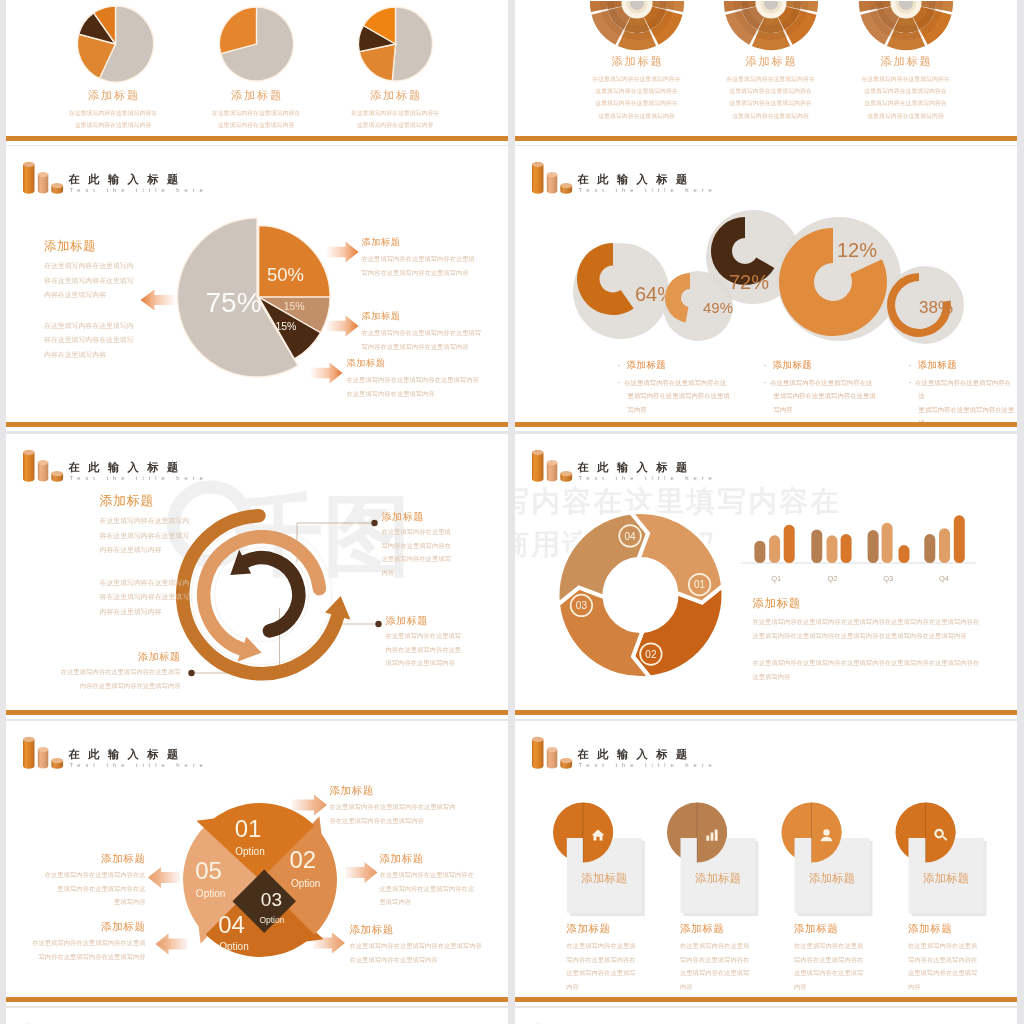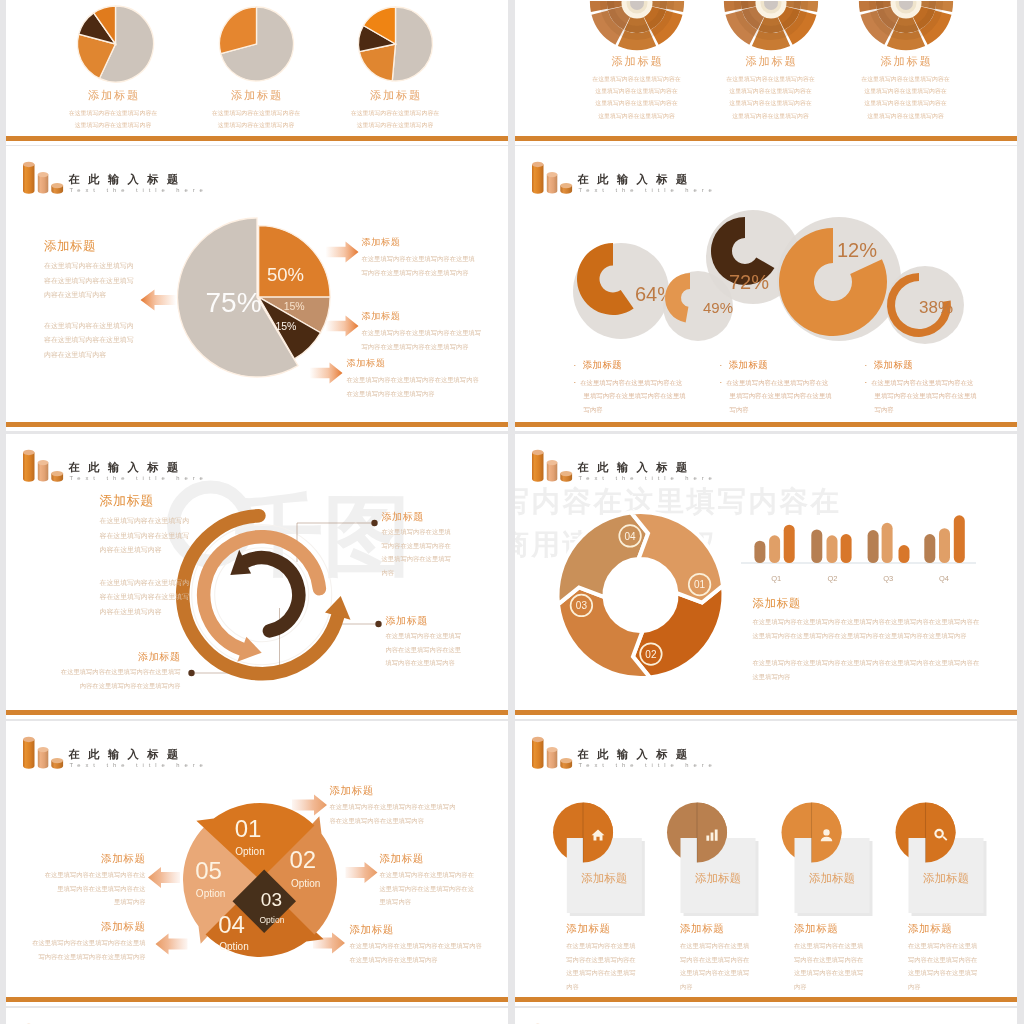--- a/index.html
+++ b/index.html
@@ -30,21 +30,21 @@
   .hdr{position:absolute;left:13.5px;top:11px;}
   .hdr .zh{position:absolute;left:49.5px;top:14.5px;font-size:11.2px;letter-spacing:8.5px;
            color:#3e3935;font-weight:700;line-height:14px;white-space:nowrap;}
   .hdr .en{position:absolute;left:50.5px;top:29px;font-size:5.8px;letter-spacing:4.95px;
            color:#9b9996;line-height:8px;white-space:nowrap;font-weight:400;}
 
   
   .blk-t{font-size:9.2px;color:#e3924a;line-height:13px;white-space:nowrap;letter-spacing:0.6px;}
   .blk-b{font-size:6.9px;color:#dbc0a6;line-height:14.6px;white-space:pre-line;}
   .blk-b2{font-size:6.3px;color:#dcc0a6;line-height:13.6px;white-space:pre-line;}
-  .bl{position:absolute;}
+  .bl{position:absolute;margin-left:44px;}
   .bl-t{font-size:9.4px;color:#e1873a;line-height:13px;white-space:nowrap;letter-spacing:0.5px;}
   .bl-b{font-size:6.4px;color:#dcb79a;line-height:13.3px;white-space:pre-line;margin-top:4px;}
   .bl .dot{color:#cc7a33;margin-right:6px;display:inline-block;font-size:8px;}
   .bl-b{padding-left:10px;}
   .bl-b .dot{margin-right:4px;vertical-align:top;margin-left:-10px;}
   .wmk{position:absolute;left:0;top:0;pointer-events:none;}
   .wmk2{position:absolute;left:-14px;top:46px;pointer-events:none;color:#efefef;font-weight:700;}
   .wmk-l1{font-size:28.5px;letter-spacing:2.5px;line-height:43px;}
   .wmk-l2{font-size:28.5px;letter-spacing:2.5px;line-height:43px;}
 </style>

